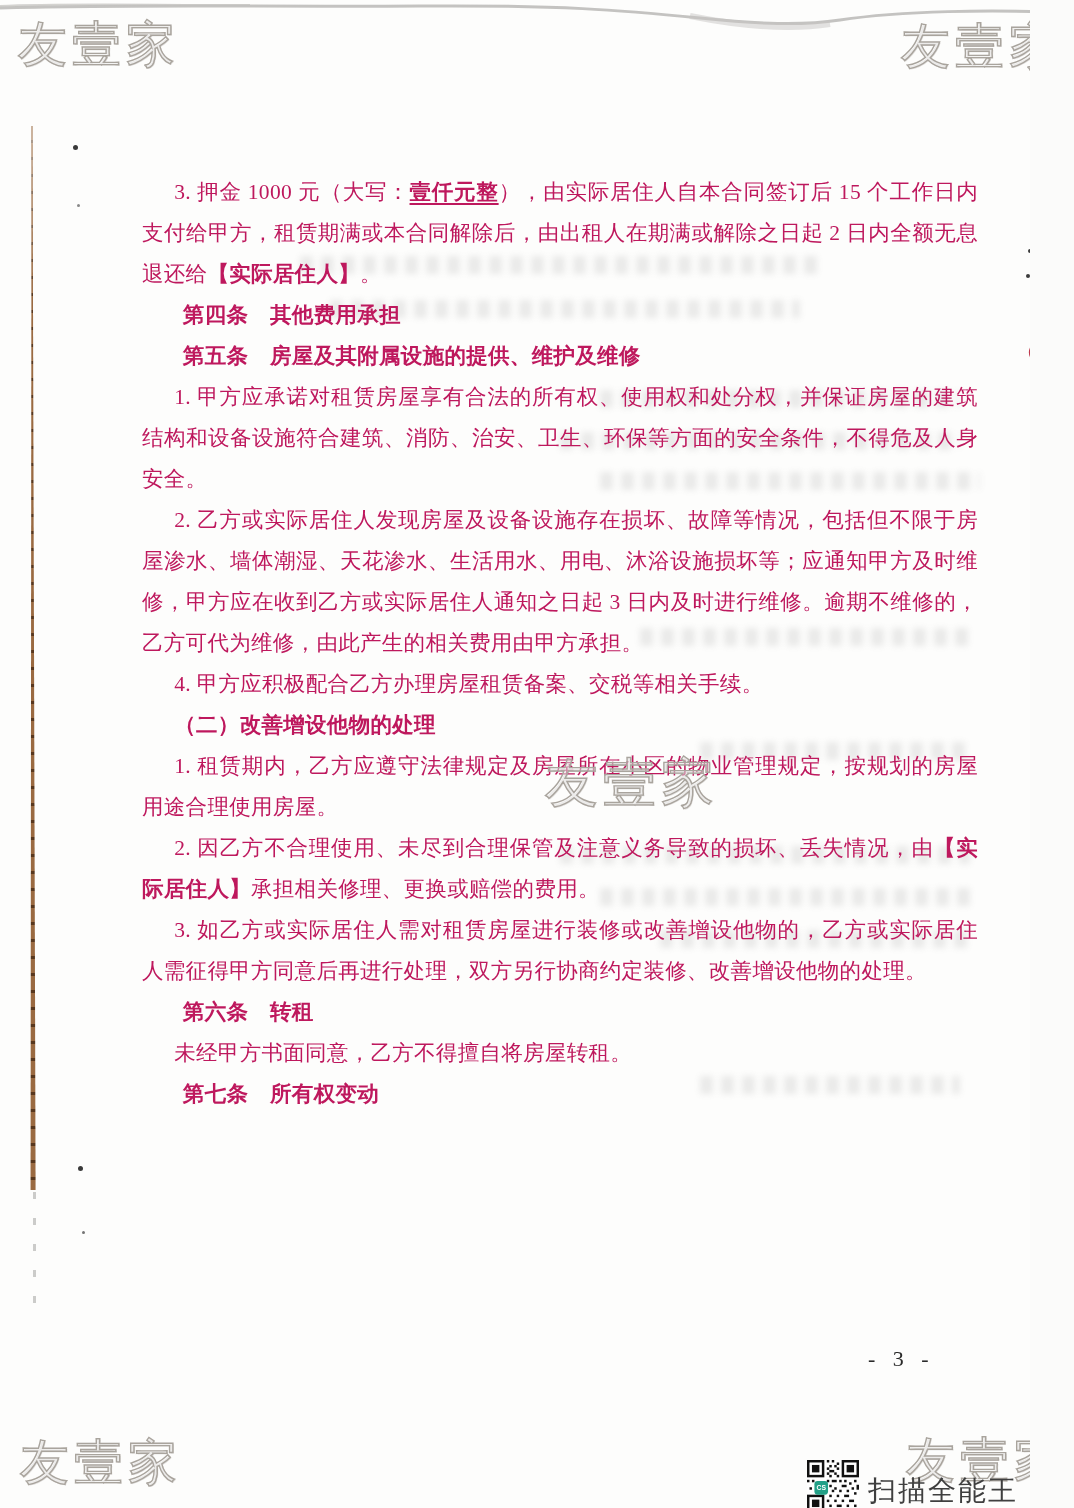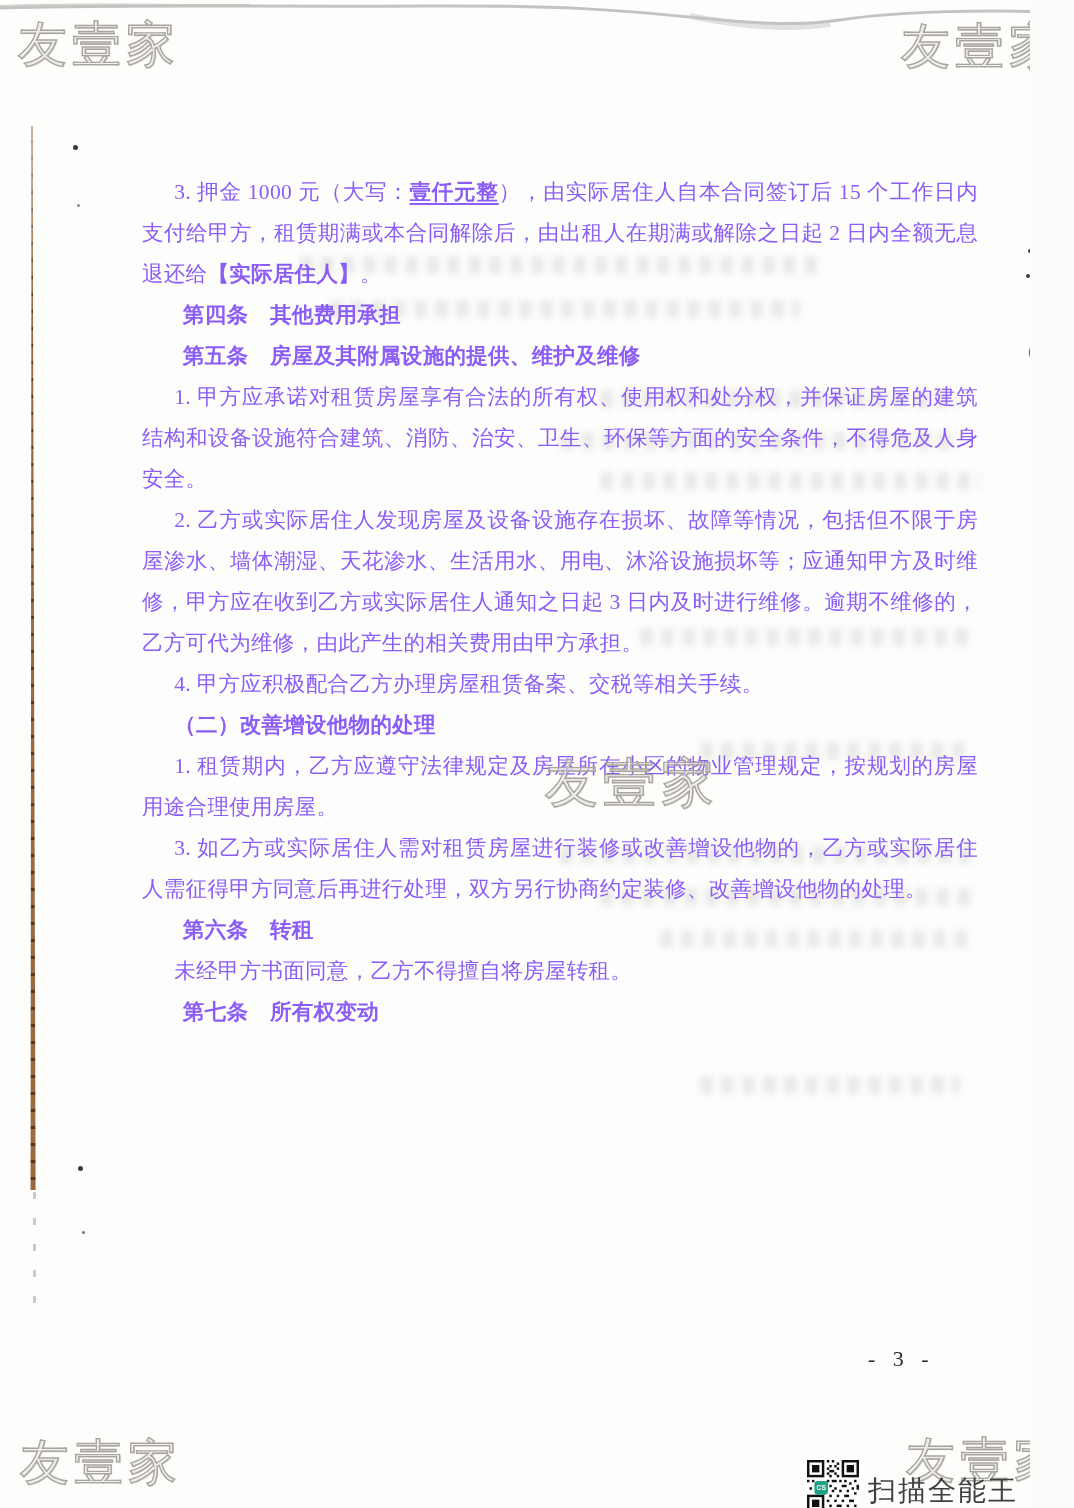--- a/index.html
+++ b/index.html
@@ -15,21 +15,21 @@
   .speck{position:absolute;border-radius:50%;background:#3a3a3a;}
   .ghost{position:absolute;height:18px;filter:blur(3px);opacity:.13;
          background:repeating-linear-gradient(90deg,#6e6e6e 0 13px,transparent 13px 21px);}
   
   .wm{position:absolute;font-size:49px;letter-spacing:5px;font-weight:400;white-space:nowrap;
       color:rgba(255,255,255,.42);-webkit-text-stroke:1.4px #a9a49d;
       text-shadow:1px 1px 0 rgba(130,125,118,.25);z-index:6;pointer-events:none;}
   .wm.center{font-size:53px;}
   
   .doc{position:absolute;left:142px;top:172px;width:836px;font-size:21.5px;line-height:41px;
-       color:#8b5cf6;text-align:justify;letter-spacing:.3px;z-index:2;}
+       color:#be185d;text-align:justify;letter-spacing:.3px;z-index:2;}
   .doc p{margin:0;}
   .doc p.body{text-indent:1.5em;}
   .doc p.heading{font-weight:700;text-indent:1.9em;}
   .doc p.subheading{font-weight:700;text-indent:1.5em;}
   .seg-bold{font-weight:700;}
   .seg-underline{text-decoration:underline;text-decoration-thickness:1.5px;text-underline-offset:4px;}
   .page-number{position:absolute;left:868px;top:1346px;font-size:22px;letter-spacing:6px;
        color:#2a2a2a;z-index:2;}
   
   .stamp{position:absolute;left:1016px;top:185px;z-index:3;}
@@ -79,20 +79,21 @@
 
   <div class="doc">
       <p class="body"><span>3. 押金 1000 元（大写：</span><span class="seg-bold seg-underline">壹仟元整</span><span>），由实际居住人自本合同签订后 15 个工作日内支付给甲方，租赁期满或本合同解除后，由出租人在期满或解除之日起 2 日内全额无息退还给</span><span class="seg-bold">【实际居住人】</span><span>。</span></p>
       <p class="heading"><span>第四条　其他费用承担</span></p>
       <p class="heading"><span>第五条　房屋及其附属设施的提供、维护及维修</span></p>
       <p class="body"><span>1. 甲方应承诺对租赁房屋享有合法的所有权、使用权和处分权，并保证房屋的建筑结构和设备设施符合建筑、消防、治安、卫生、环保等方面的安全条件，不得危及人身安全。</span></p>
       <p class="body"><span>2. 乙方或实际居住人发现房屋及设备设施存在损坏、故障等情况，包括但不限于房屋渗水、墙体潮湿、天花渗水、生活用水、用电、沐浴设施损坏等；应通知甲方及时维修，甲方应在收到乙方或实际居住人通知之日起 3 日内及时进行维修。逾期不维修的，乙方可代为维修，由此产生的相关费用由甲方承担。</span></p>
       <p class="body"><span>4. 甲方应积极配合乙方办理房屋租赁备案、交税等相关手续。</span></p>
       <p class="subheading"><span>（二）改善增设他物的处理</span></p>
       <p class="body"><span>1. 租赁期内，乙方应遵守法律规定及房屋所在小区的物业管理规定，按规划的房屋用途合理使用房屋。</span></p>
+      <p class="body"><span>2. 因乙方不合理使用、未尽到合理保管及注意义务导致的损坏、丢失情况，由</span><span class="seg-bold">【实际居住人】</span><span>承担相关修理、更换或赔偿的费用。</span></p>
       <p class="body"><span>3. 如乙方或实际居住人需对租赁房屋进行装修或改善增设他物的，乙方或实际居住人需征得甲方同意后再进行处理，双方另行协商约定装修、改善增设他物的处理。</span></p>
       <p class="heading"><span>第六条　转租</span></p>
       <p class="body"><span>未经甲方书面同意，乙方不得擅自将房屋转租。</span></p>
       <p class="heading"><span>第七条　所有权变动</span></p>
     </div>
 
   <div class="page-number">- 3 -</div>
 
   <svg class="stamp" width="44" height="190">
     <line x1="21" y1="8" x2="33" y2="27" stroke="#bf3a4e" stroke-width="7" stroke-linecap="round"></line>

